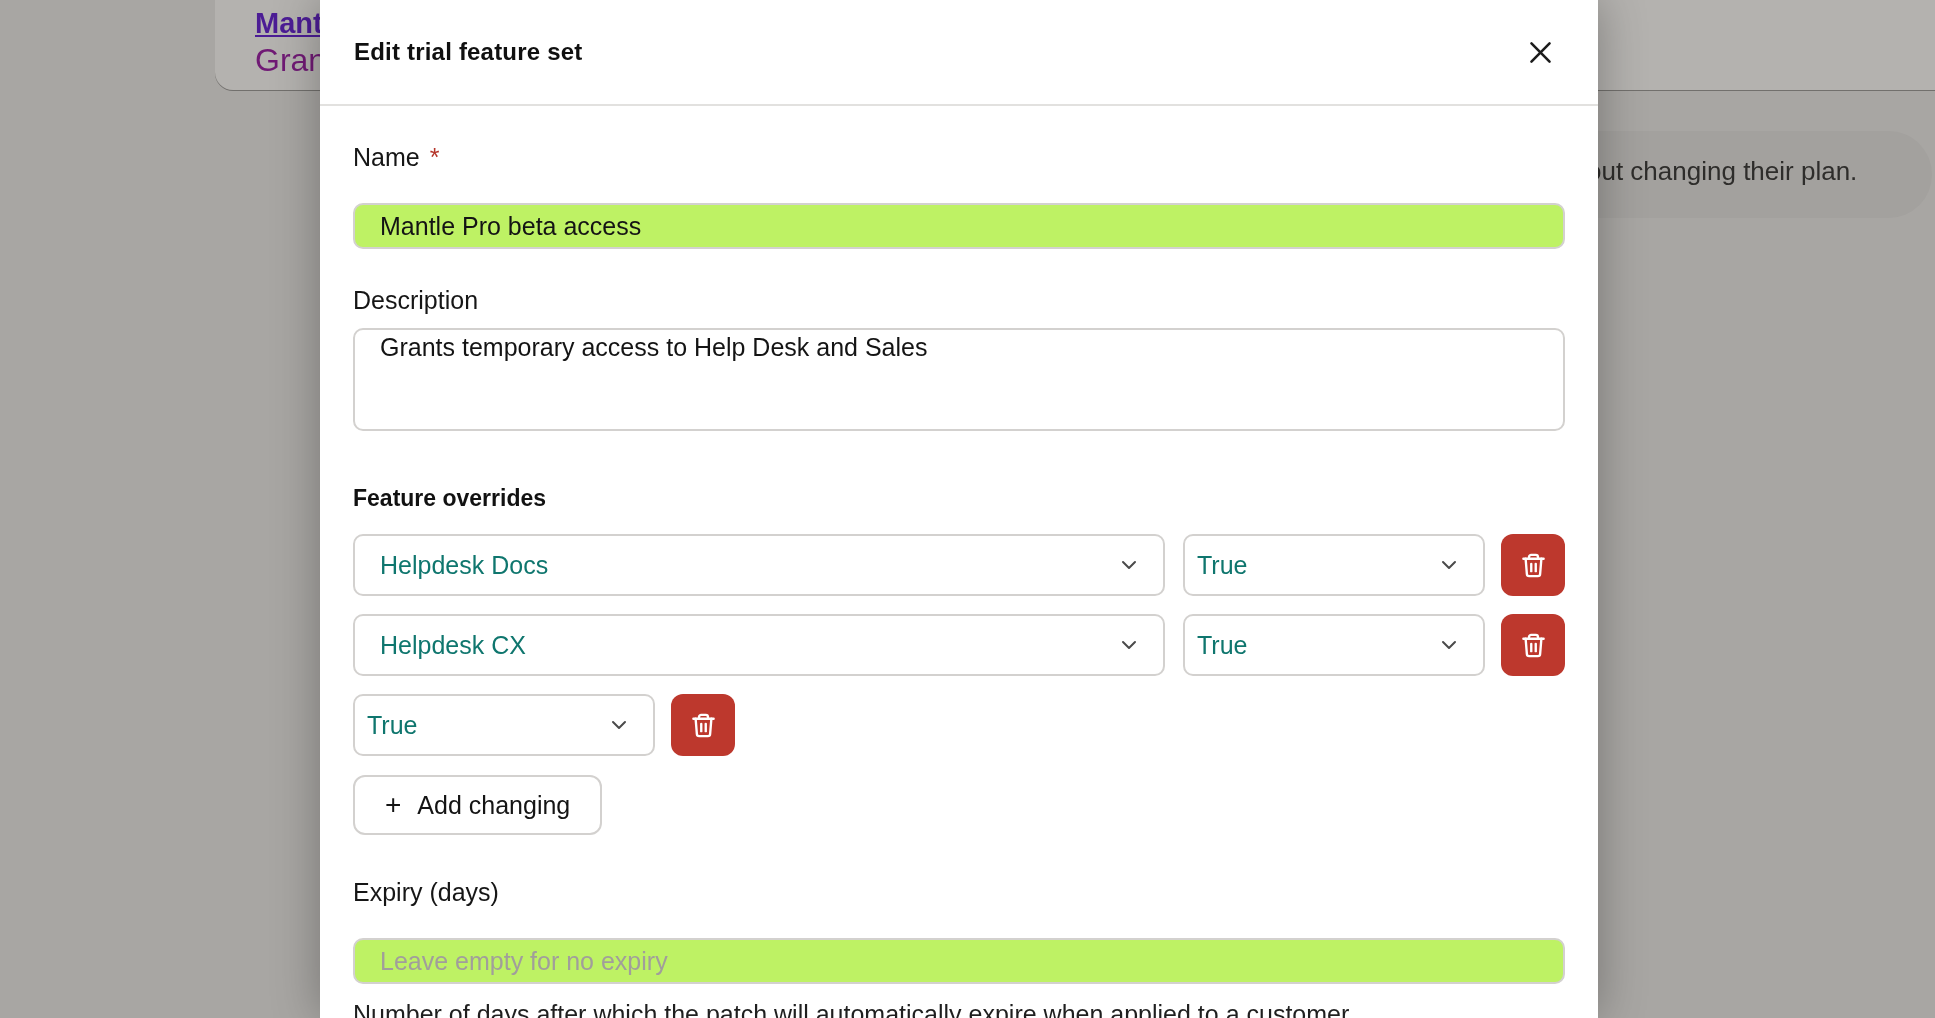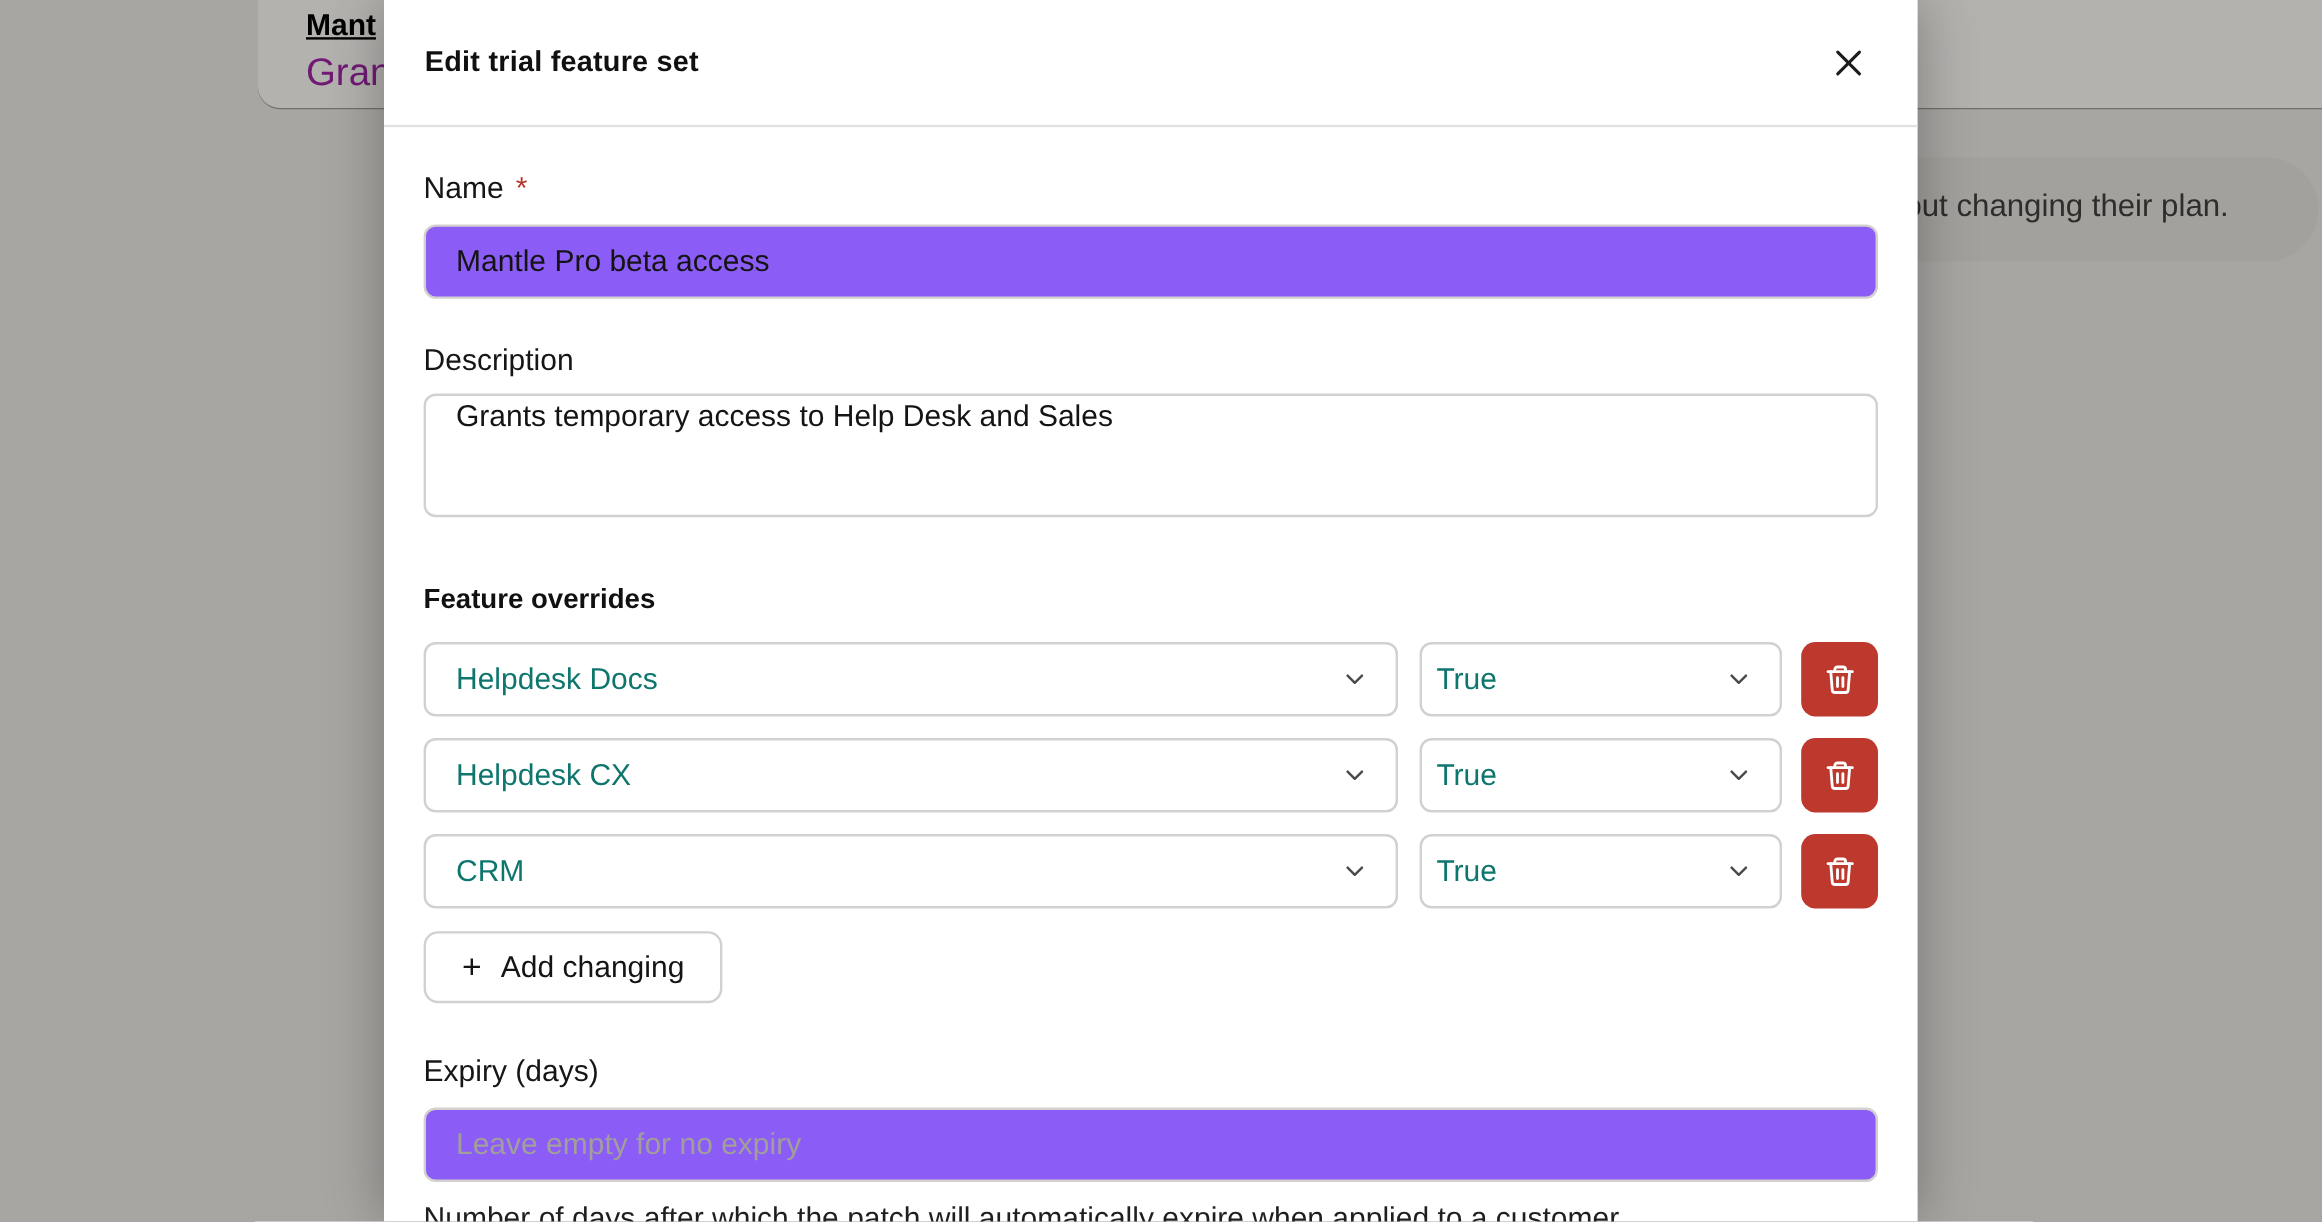--- a/index.html
+++ b/index.html
@@ -15,22 +15,22 @@
   .bg-card {
     position: absolute;
     left: 215px; top: 0;
     width: 1720px; height: 90px;
     background: #b4b2af;
     border-radius: 0 0 0 18px;
     box-shadow: 0 1px 0 rgba(70,68,66,0.55);
   }
   .bg-card-link {
     position: absolute; left: 255px; top: 7px;
-    font-size: 25px; font-weight: 600;
-    color: #000000; text-decoration: underline;
+    font-size: 29px; font-weight: 600;
+    color: #4c1d95; text-decoration: underline;
     white-space: nowrap;
   }
   .bg-card-sub {
     position: absolute; left: 255px; top: 42px;
     font-size: 32px; color: #701a75; white-space: nowrap;
   }
   .bg-banner {
     position: absolute;
     left: 1540px; top: 131px;
     width: 392px; height: 87px;
@@ -66,27 +66,27 @@
   .modal-body { padding: 0 33px; }
 
   .field-label {
     display: block;
     font-size: 25px; color: #161616;
     margin-top: 37px;
   }
   .req { color: #b5352a; margin-left: 10px; font-size: 25px; }
 
   .text-input {
-    width: 100%; height: 62px;
-    margin-top: 15px;
+    width: 100%; height: 46px;
+    margin-top: 31px;
     border: 2px solid #d3d1cf; border-radius: 10px;
     font-family: inherit; font-size: 25px; color: #141414;
     padding: 0 25px;
     outline: none;
-    background: #8b5cf6;
+    background: #bef264;
   }
   .text-input::placeholder { color: #a19e9b; }
 
   .textarea-input {
     width: 100%; height: 103px;
     margin-top: 13px;
     border: 2px solid #d3d1cf; border-radius: 10px;
     font-family: inherit; font-size: 25px; color: #141414;
     padding: 3px 25px;
     resize: none; outline: none;
@@ -240,28 +240,20 @@
             <path d="M8 6V4.5a2 2 0 0 1 2-2h4a2 2 0 0 1 2 2V6"></path>
             <path d="M19 6l-1.1 13.5a2 2 0 0 1-2 1.9H8.1a2 2 0 0 1-2-1.9L5 6"></path>
             <line x1="10" y1="10.5" x2="10" y2="17"></line>
             <line x1="14" y1="10.5" x2="14" y2="17"></line>
           </svg>
         </span>
       </button>
     </div>
 
     <div class="override-row">
-      <div class="select-box select-feature">
-        <span>CRM</span>
-        <span class="chev">
-          <svg width="24" height="24" viewBox="0 0 24 24" fill="none" stroke="#4a4a4a" stroke-width="2" stroke-linecap="round" stroke-linejoin="round">
-            <polyline points="6 9 12 15 18 9"></polyline>
-          </svg>
-        </span>
-      </div>
       <div class="select-box select-value">
         <span>True</span>
         <span class="chev">
           <svg width="24" height="24" viewBox="0 0 24 24" fill="none" stroke="#4a4a4a" stroke-width="2" stroke-linecap="round" stroke-linejoin="round">
             <polyline points="6 9 12 15 18 9"></polyline>
           </svg>
         </span>
       </div>
       <button class="trash-btn">
         <span style="display:flex;">

